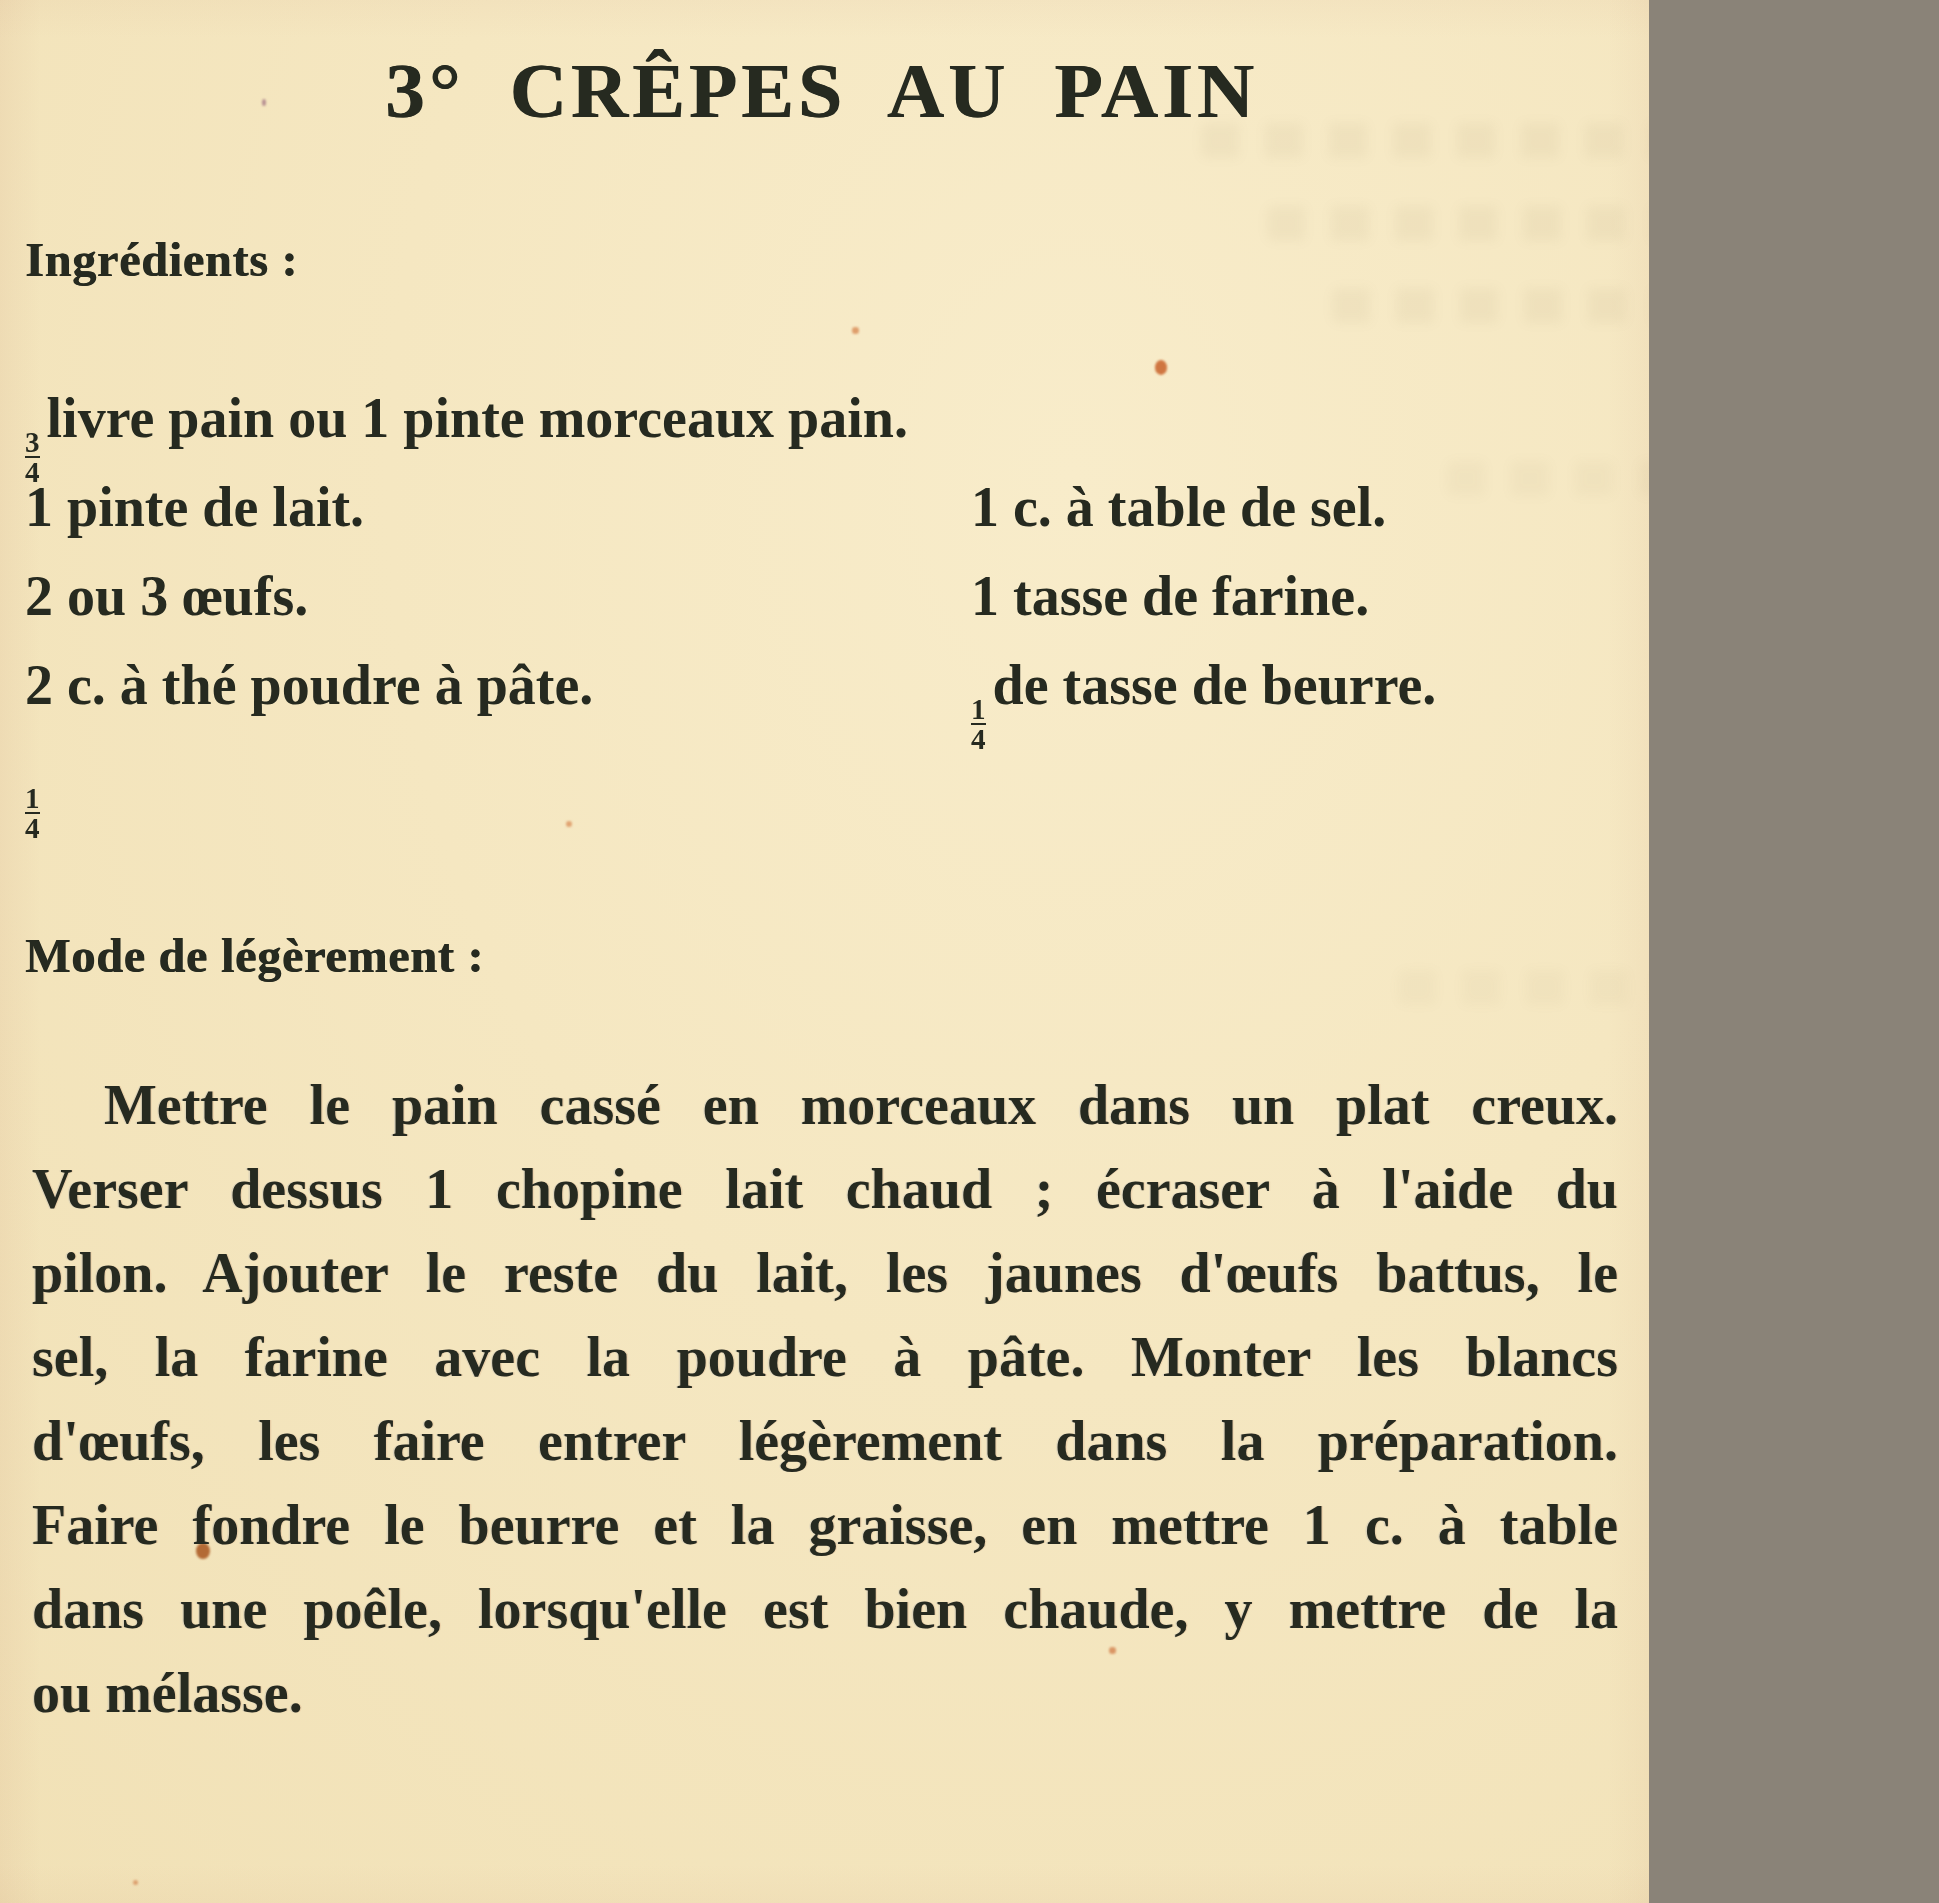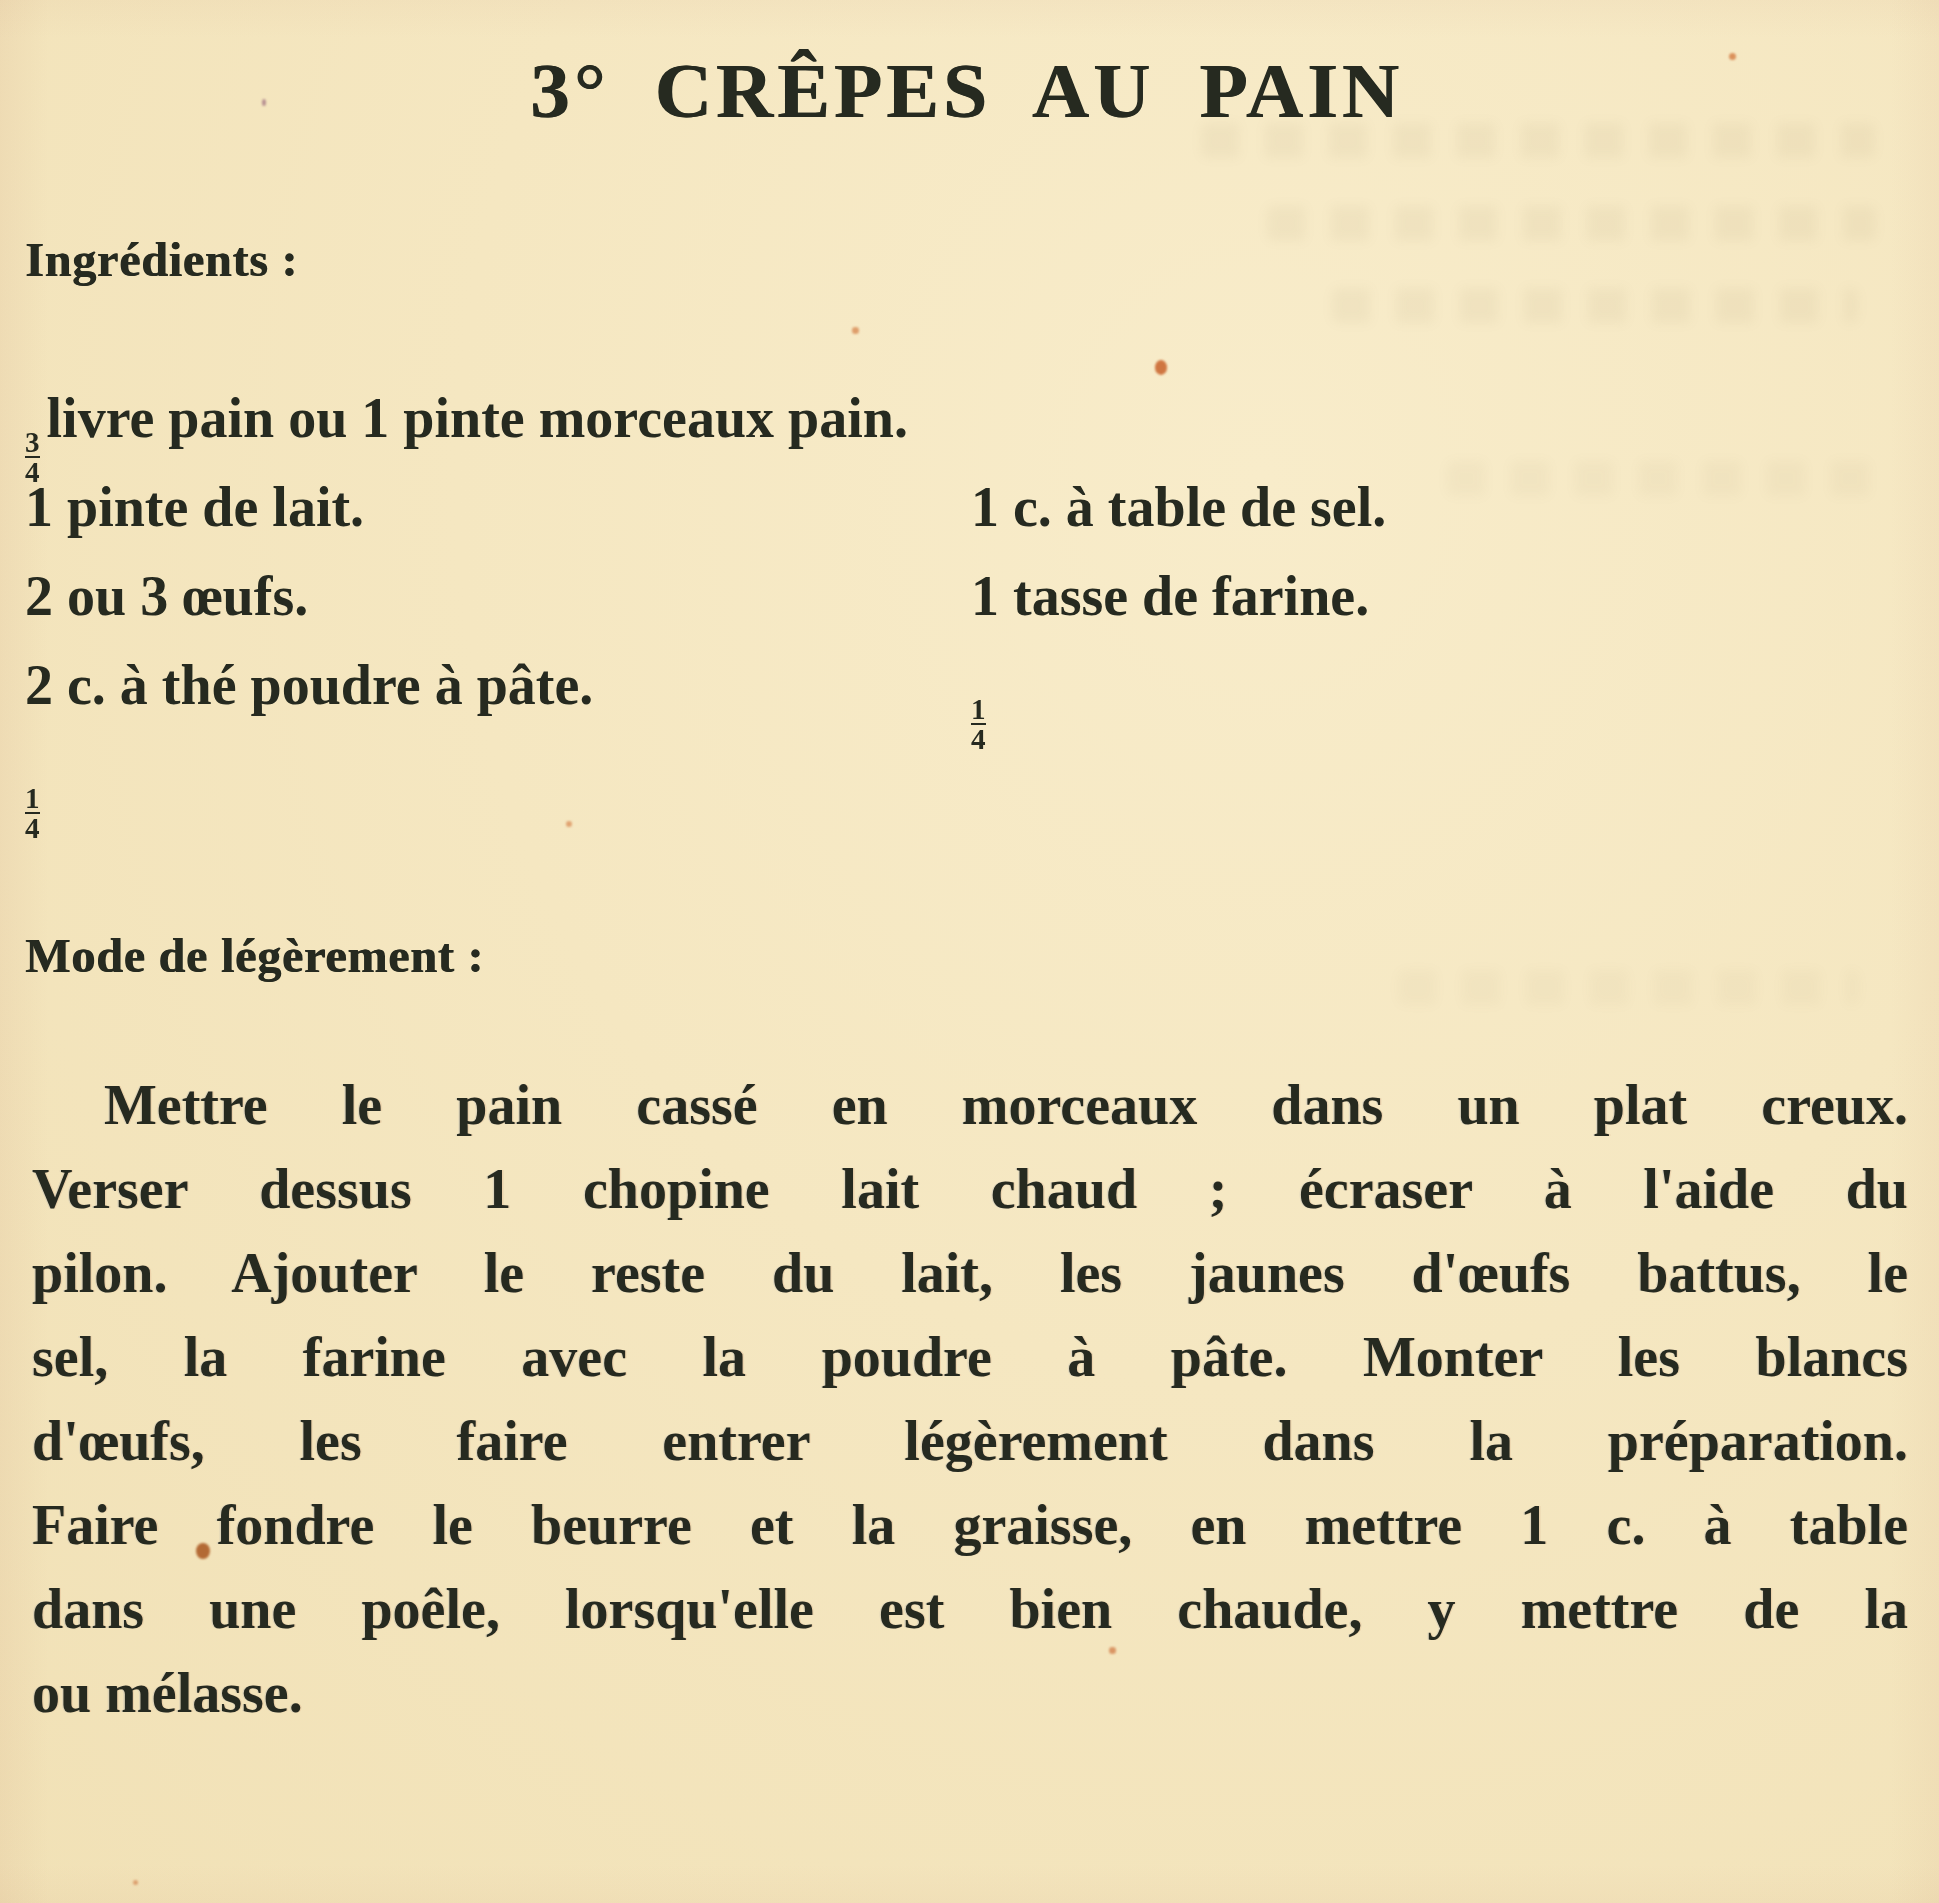--- a/index.html
+++ b/index.html
@@ -1,18 +1,18 @@
 <!DOCTYPE html>
 <html style="font-size:13px"><head>
 <meta charset="utf-8">
 <style>
   html,body{margin:0;padding:0;background:#8a8378;}
   .page{
     position:relative;
-    width:1939px;height:1903px;
+    width:1649px;height:1903px;
     overflow:hidden;
     background:
       radial-gradient(ellipse at 65% 25%, #f8ecca 0%, #f5e7c1 45%, #f1e1b6 100%);
     color:#262a20;
     font-family:"Liberation Serif","DejaVu Serif",serif;
     font-weight:bold;
   }
   
   .edge-tint{
     position:absolute;inset:0;pointer-events:none;
@@ -117,21 +117,21 @@
     <div class="ing-row">
       <div class="ing-cell"><span>2 ou 3 œufs.</span></div>
       <div class="ing-cell"><span>1 tasse de farine.</span></div>
     </div>
     <div class="ing-row">
       <div class="ing-cell"><span>2 c. à thé poudre à pâte.</span></div>
       <div class="ing-cell">
         <span class="frac">
             <span>1</span>
             <span class="fden">4</span>
-          </span>
+          </span><span>de tasse de beurre.</span>
       </div>
     </div>
     <div class="ing-row">
       <div class="ing-cell">
         <span class="frac">
             <span>1</span>
             <span class="fden">4</span>
           </span>
       </div>
       <div class="ing-cell"></div>

